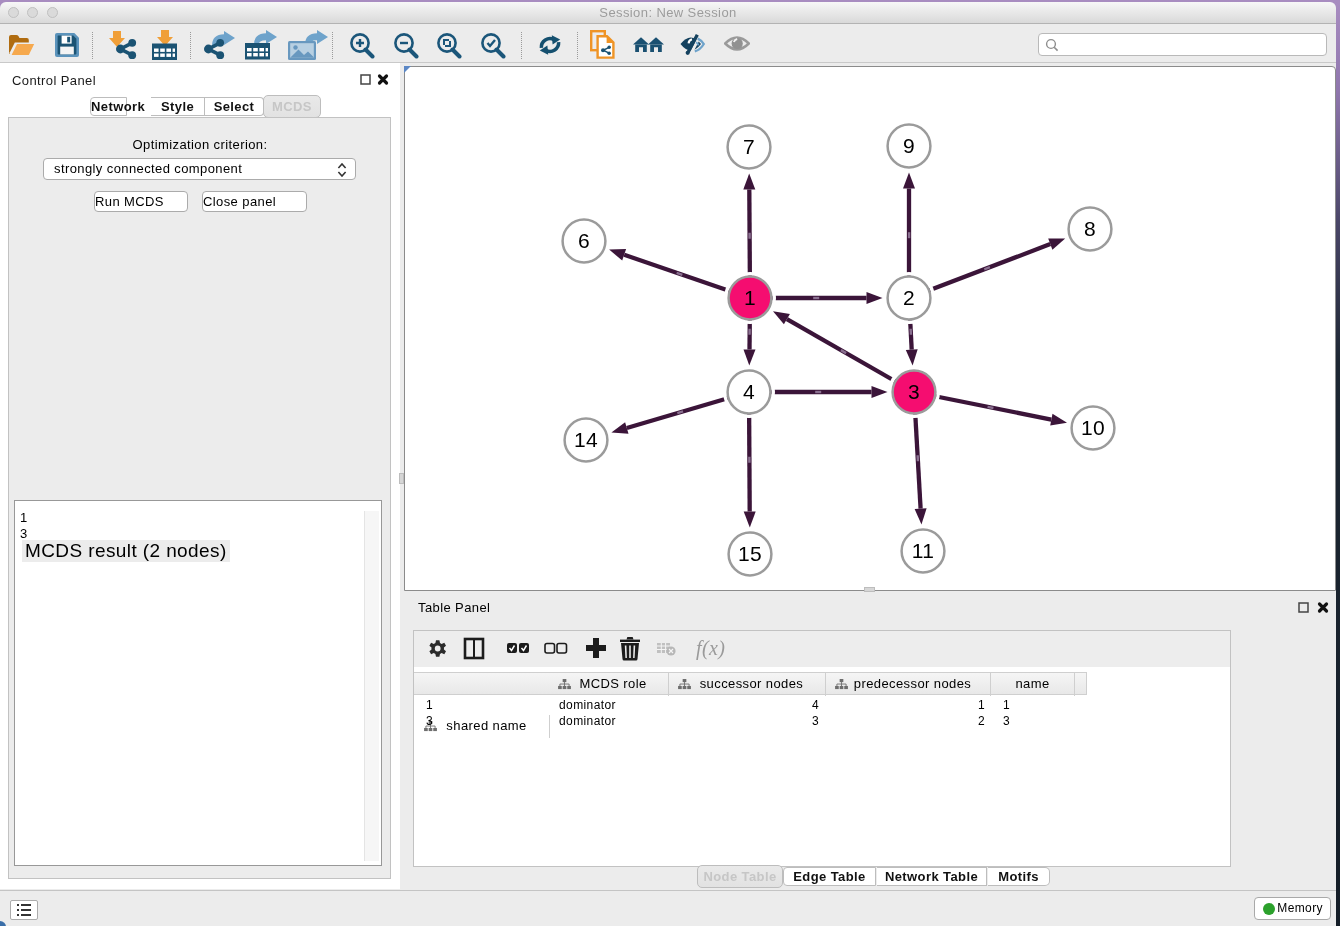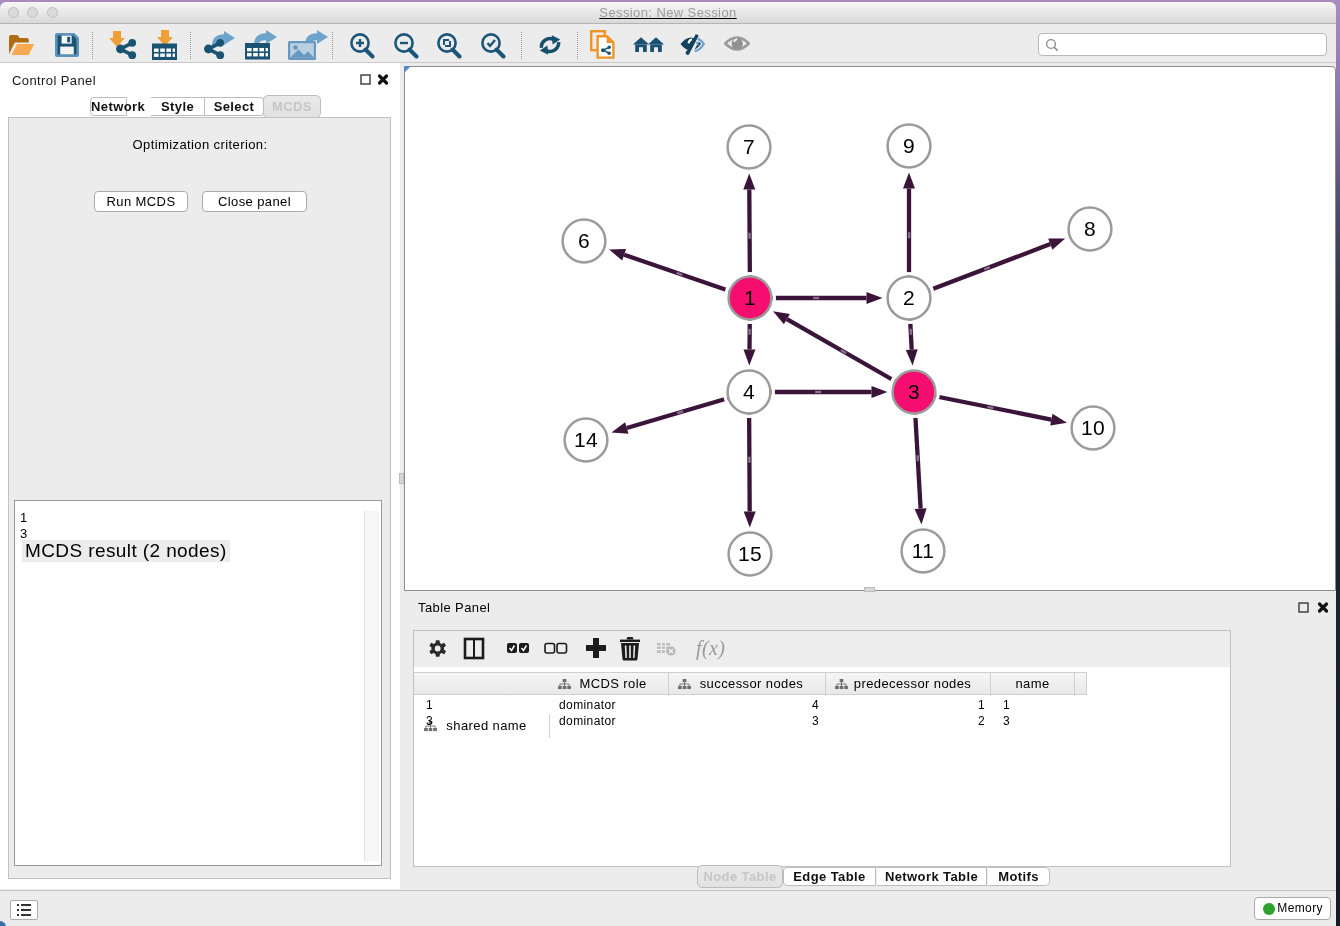--- a/index.html
+++ b/index.html
@@ -8,21 +8,21 @@
 .abs { position:absolute; }
 
 
 #wp-top { left:0; top:0; width:1340px; height:10px; background:#a88cc0; }
 #wp-right { left:1336px; top:2px; width:4px; height:924px;
   background:linear-gradient(#a88cc0 0px, #8f76ad 90px, #4a4668 220px, #1d2733 360px, #141d27 926px); }
 
 
 #titlebar { left:0; top:2px; width:1336px; height:22px;
   background:linear-gradient(#f7f7f7, #d9d9d9); border-bottom:1px solid #b3b3b3;
-  border-radius:6px 6px 0 0;text-decoration:underline; }
+  border-radius:6px 6px 0 0; }
 #titlebar .light { position:absolute; top:5px; width:11px; height:11px; border-radius:50%;
   background:#dadada; border:1px solid #c0c0c0; }
 #title-text { width:100%; text-align:center; line-height:22px; font-size:13px; color:#9c9c9c; }
 
 
 #toolbar { left:0; top:28px; width:1336px; height:35px; background:#ececec;
   border-bottom:1px solid #c9c9c9; }
 .tsep { position:absolute; top:4px; height:27px; width:0;
   border-left:1px dotted #9a9a9a; }
 .ticon { position:absolute; top:5px; }
@@ -38,21 +38,21 @@
   font-size:13px; font-weight:bold; text-align:center; line-height:17px; color:#111; }
 #tab-mcds { background:linear-gradient(#e9e9e9,#e2e2e2); color:#c6c6c6; border:1px solid #bdbdbd; border-radius:5px;
   top:32px; height:23px; line-height:21px; }
 #cp-box { left:8px; top:54px; width:383px; height:762px; background:#ececec;
   border:1px solid #c2c2c2; }
 #opt-label { left:0; top:74px; width:400px; text-align:center; font-size:13px; }
 #dropdown { left:43px; top:95px; width:313px; height:22px; background:#fff;
   border:1px solid #ababab; border-radius:4px; font-size:13px; line-height:20px;
   padding-left:10px; }
 .btn { position:absolute; background:#fff; border:1px solid #ababab; border-radius:4px;
-  font-size:13px; text-align:center; }
+  font-size:13px; }
 #btn-run { left:94px; top:128px; width:94px; height:21px; line-height:19px; }
 #btn-close { left:202px; top:128px; width:105px; height:21px; line-height:19px; }
 
 
 #mcds-box { left:14px; top:437px; width:368px; height:366px; background:#fff;
   border:1px solid #989898; }
 #mcds-label { left:22px; top:430px; font-size:19px; background:#ececec; padding:0 3px;margin-top:47px; }
 #mcds-text { left:20px; top:447px; font-size:13px; line-height:16px; }
 #mcds-scroll { left:364px; top:448px; width:15px; height:350px; background:#f6f6f6;
   border-left:1px solid #e4e4e4; }
@@ -261,20 +261,26 @@
 <svg class="abs" style="left:360px;top:10px;" width="30" height="13" viewBox="0 0 30 13">
 <rect x="1" y="2" width="9" height="9" fill="none" stroke="#444" stroke-width="1.5"></rect>
 <path d="M19.5 3 L26.5 10 M26.5 3 L19.5 10" stroke="#111" stroke-width="3.2" stroke-linecap="round"></path>
     </svg>
   <div class="tab" style="left:90px; width:37px; border-radius:4px 0 0 4px;">Network</div>
   <div class="tab" style="left:151px; width:54px; border-left:none;">Style</div>
   <div class="tab" style="left:205px; width:59px; border-left:none; border-radius:0 4px 4px 0;">Select</div>
   <div class="tab" id="tab-mcds" style="left:263px; width:58px;">MCDS</div>
   <div class="abs" id="cp-box"></div>
   <div class="abs" id="opt-label">Optimization criterion:</div>
+  <div class="abs" id="dropdown">strongly connected component
+<svg width="10" height="14" viewBox="0 0 10 14" style="position:absolute;right:8px;top:4px;">
+<path d="M1.4 5 L5 1 L8.6 5" fill="none" stroke="#333" stroke-width="1.6"></path>
+<path d="M1.4 9 L5 13 L8.6 9" fill="none" stroke="#333" stroke-width="1.6"></path>
+      </svg>
+</div>
   <div class="btn" id="btn-run">Run MCDS</div>
   <div class="btn" id="btn-close">Close panel</div>
   <div class="abs" id="mcds-box"></div>
   <div class="abs" id="mcds-scroll"></div>
   <div class="abs" id="mcds-label">MCDS result (2 nodes)</div>
   <div class="abs" id="mcds-text">1<br>3</div>
 </div>
 
 <div class="abs" style="left:404px; top:66px; width:0; height:0; border-left:7px solid #5b87c5; border-bottom:7px solid transparent; z-index:5;"></div>
 <div class="abs" id="netwin">

